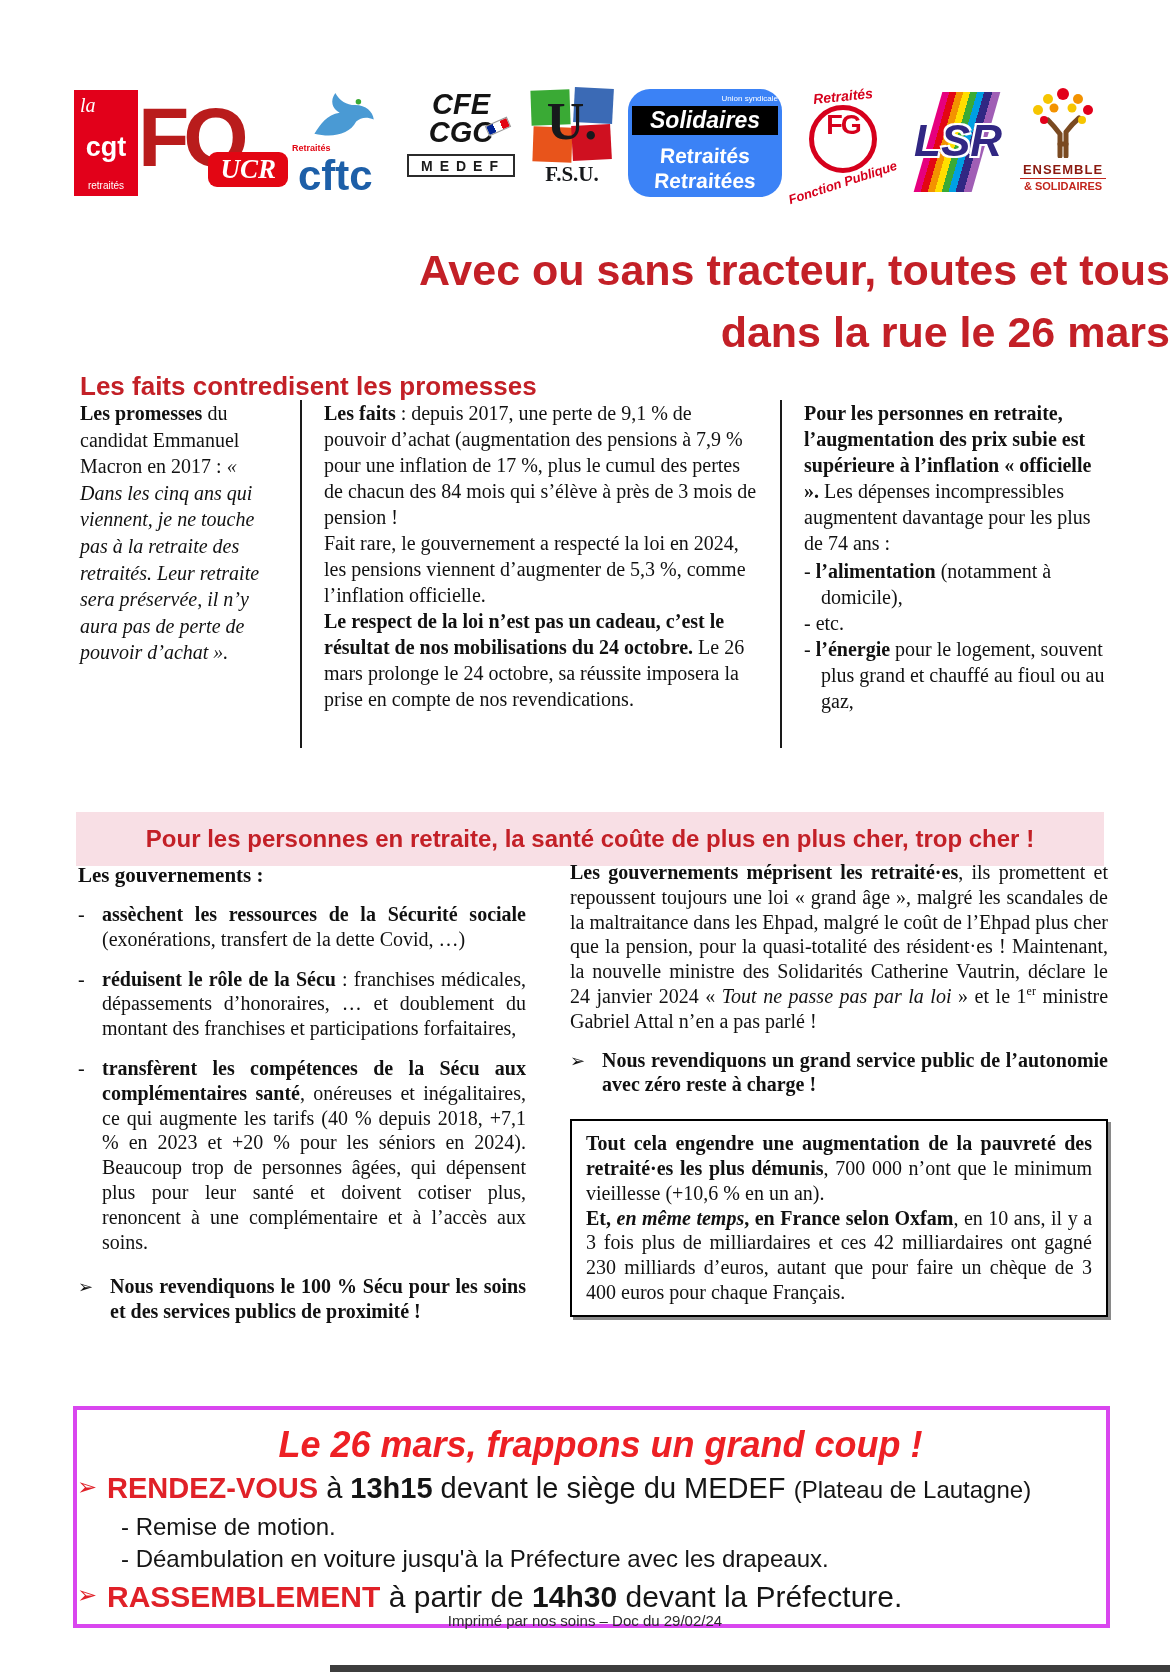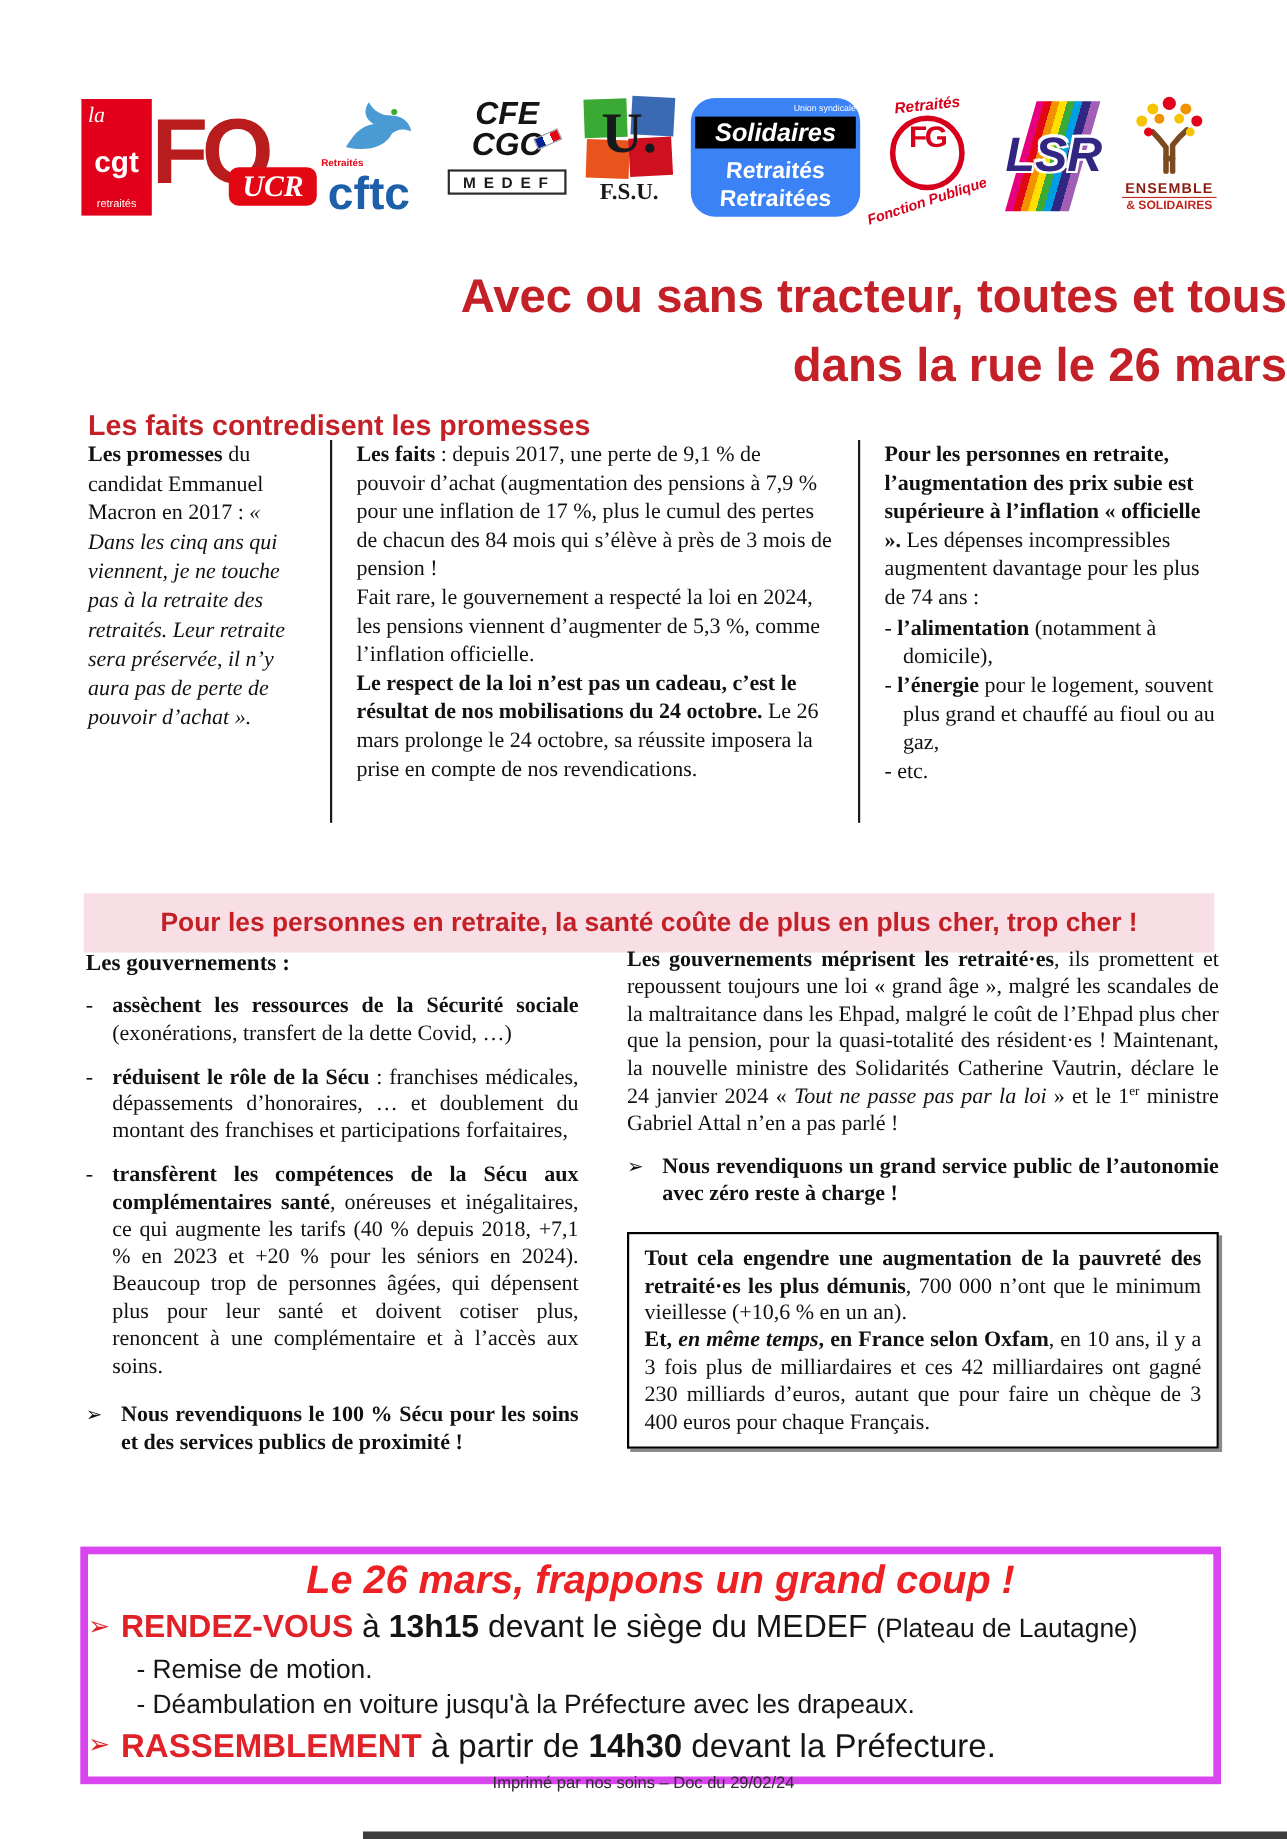--- a/index.html
+++ b/index.html
@@ -105,22 +105,22 @@
   .li{display:flex;margin-bottom:15px;text-align:justify;}
   .li .dash{width:24px;flex:none;}
   .claim{display:flex;font-weight:bold;margin-top:20px;text-align:justify;}
   .claim .arrow{width:32px;flex:none;font-family:"DejaVu Sans",sans-serif;font-size:18px;padding-top:2px;}
   .para{text-align:justify;margin:0 0 14px;}
   .rightcol .claim{margin-top:10px;}
   .infobox{border:2px solid #000;box-shadow:3px 3px 0 #8a8a8a;margin-top:22px;
            padding:10px 14px;text-align:justify;}
 
   
-  .cta{position:absolute;top:1406px;left:73px;right:60px;border:7px solid #d946ef;background:#fff;
-       padding:0 12px 10px 30px;box-sizing:border-box;font-family:"Liberation Sans",sans-serif;}
+  .cta{position:absolute;top:1406px;left:73px;right:60px;border:4px solid #d946ef;background:#fff;
+       padding:12px 12px 10px 30px;box-sizing:border-box;font-family:"Liberation Sans",sans-serif;}
   .cta-title{text-align:center;color:#ed2024;font-weight:bold;font-style:italic;font-size:36px;
              margin:2px 0 6px;}
   .cta-row{position:relative;color:#151515;}
   .cta-row .cta-arrow{position:absolute;left:-30px;top:1px;color:#e02128;font-weight:bold;
                       font-family:"DejaVu Sans",sans-serif;font-size:24px;}
   .cta-row1{font-size:29px;margin-bottom:6px;}
   .cta-sub{font-size:24px;margin-left:14px;line-height:1.32;color:#151515;}
   .cta-row2{font-size:30px;margin-top:6px;}
   .run-red-big{color:#e02128;font-weight:bold;}
   .run-smaller{font-size:24px;}
@@ -227,22 +227,22 @@
   <h2 class="h-sec1">Les faits contredisent les promesses</h2>
 
   <section class="cols3">
     <div class="c1"><span style="font-weight: bold;">Les promesses</span><span> du candidat Emmanuel Macron en 2017 : </span><span style="font-style: italic;">« Dans les cinq ans qui viennent, je ne touche pas à la retraite des retraités. Leur retraite sera préservée, il n’y aura pas de perte de pouvoir d’achat ».</span></div>
     <div class="sep"></div>
     <div class="c2"><span style="font-weight: bold;">Les faits</span><span> : depuis 2017, une perte de 9,1 % de pouvoir d’achat (augmentation des pensions à 7,9 % pour une inflation de 17 %, plus le cumul des pertes de chacun des 84 mois qui s’élève à près de 3 mois de pension !</span><br><span>Fait rare, le gouvernement a respecté la loi en 2024, les pensions viennent d’augmenter de 5,3 %, comme l’inflation officielle.</span><br><span></span><span style="font-weight: bold;">Le respect de la loi n’est pas un cadeau, c’est le résultat de nos mobilisations du 24 octobre.</span><span> Le 26 mars prolonge le 24 octobre, sa réussite imposera la prise en compte de nos revendications.</span></div>
     <div class="sep"></div>
     <div class="c3">
       <p><span style="font-weight: bold;">Pour les personnes en retraite, l’augmentation des prix subie est supérieure à l’inflation « officielle ».</span><span> Les dépenses incompressibles augmentent davantage pour les plus de 74 ans :</span></p>
       <div class="hang"><span>- </span><span style="font-weight: bold;">l’alimentation</span><span> (notamment à domicile),</span></div>
+      <div class="hang"><span>- etc.</span></div>
       <div class="hang"><span>- </span><span style="font-weight: bold;">l’énergie</span><span> pour le logement, souvent plus grand et chauffé au fioul ou au gaz,</span></div>
-      <div class="hang"><span>- etc.</span></div>
     </div>
   </section>
 
   <h2 class="h-sec2">Pour les personnes en retraite, la santé coûte de plus en plus cher, trop cher !</h2>
 
   <section class="cols2">
     <div class="leftcol">
       <div class="gov-head">Les gouvernements :</div>
       <div class="li">
         <span class="dash">-</span>

